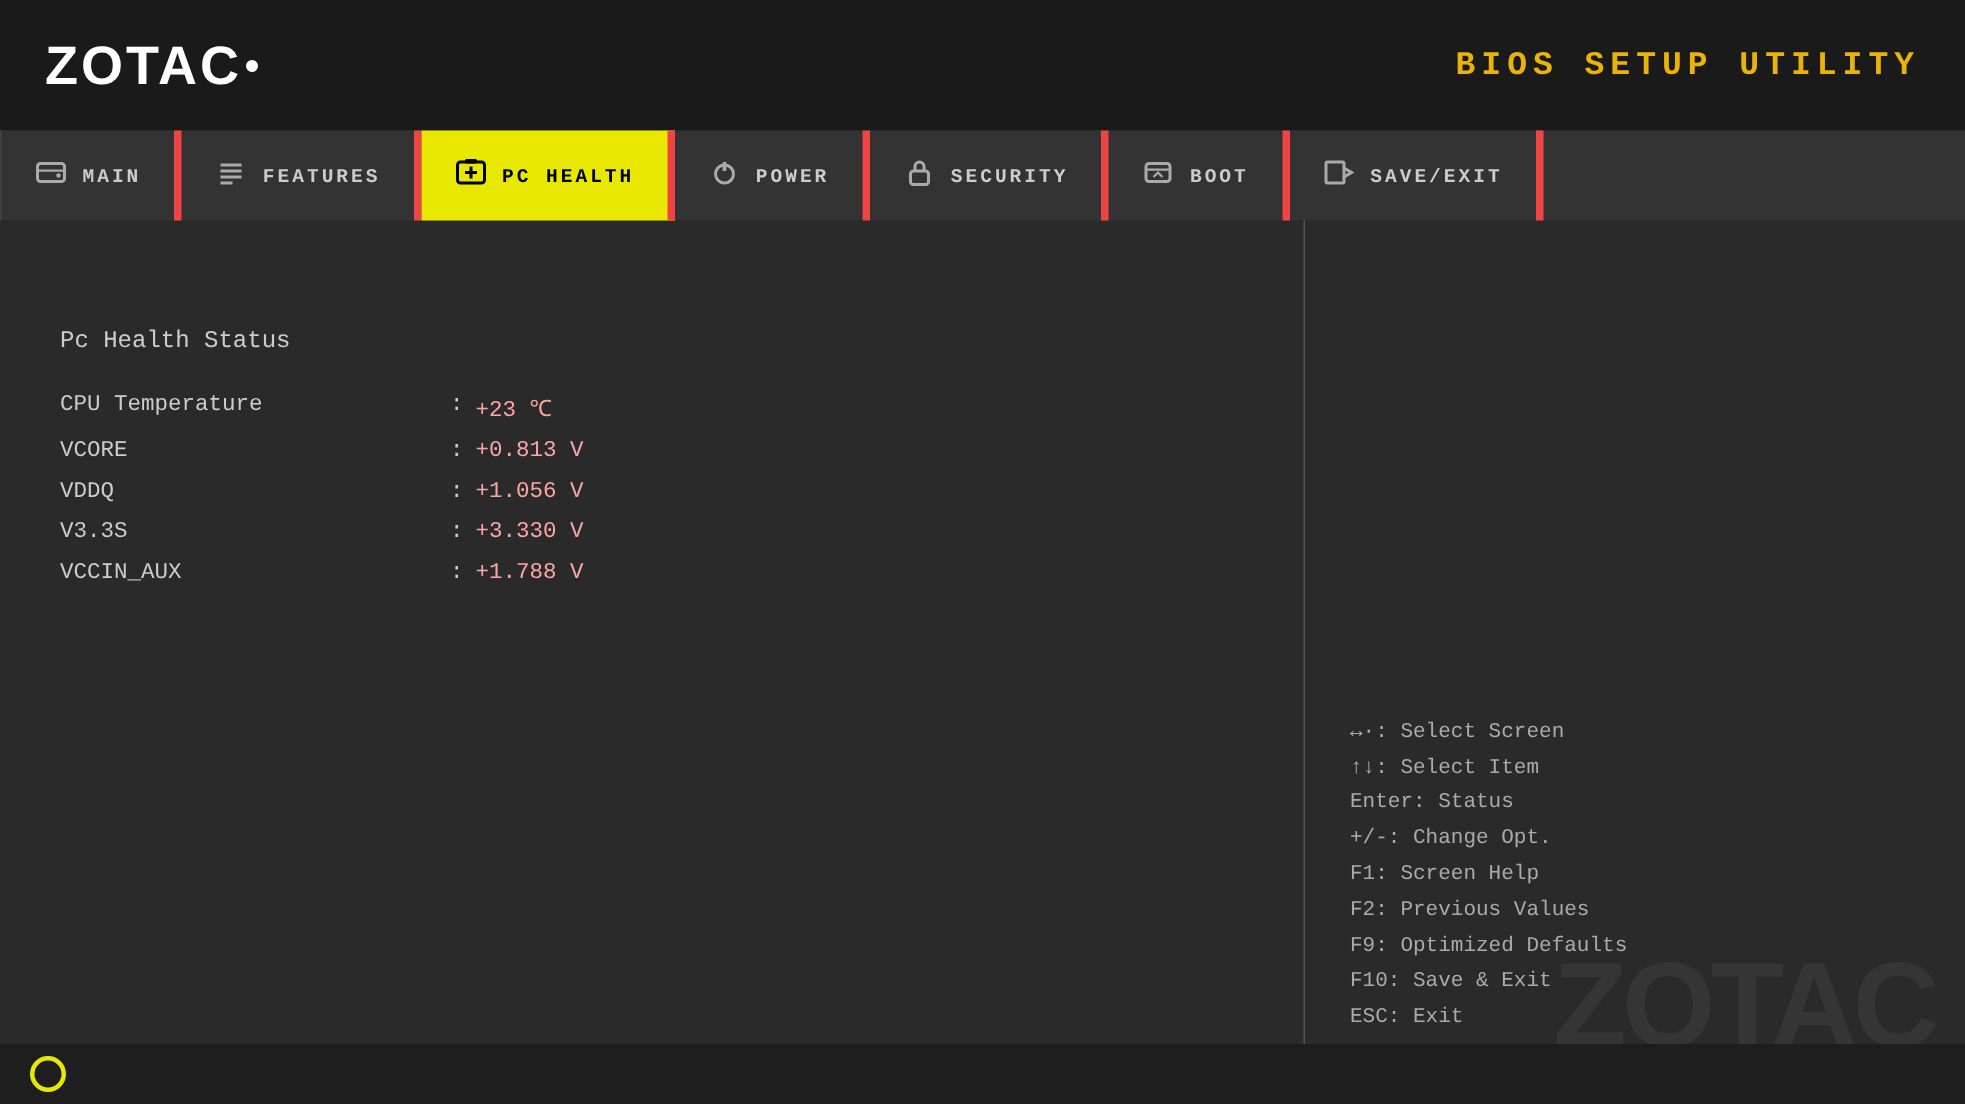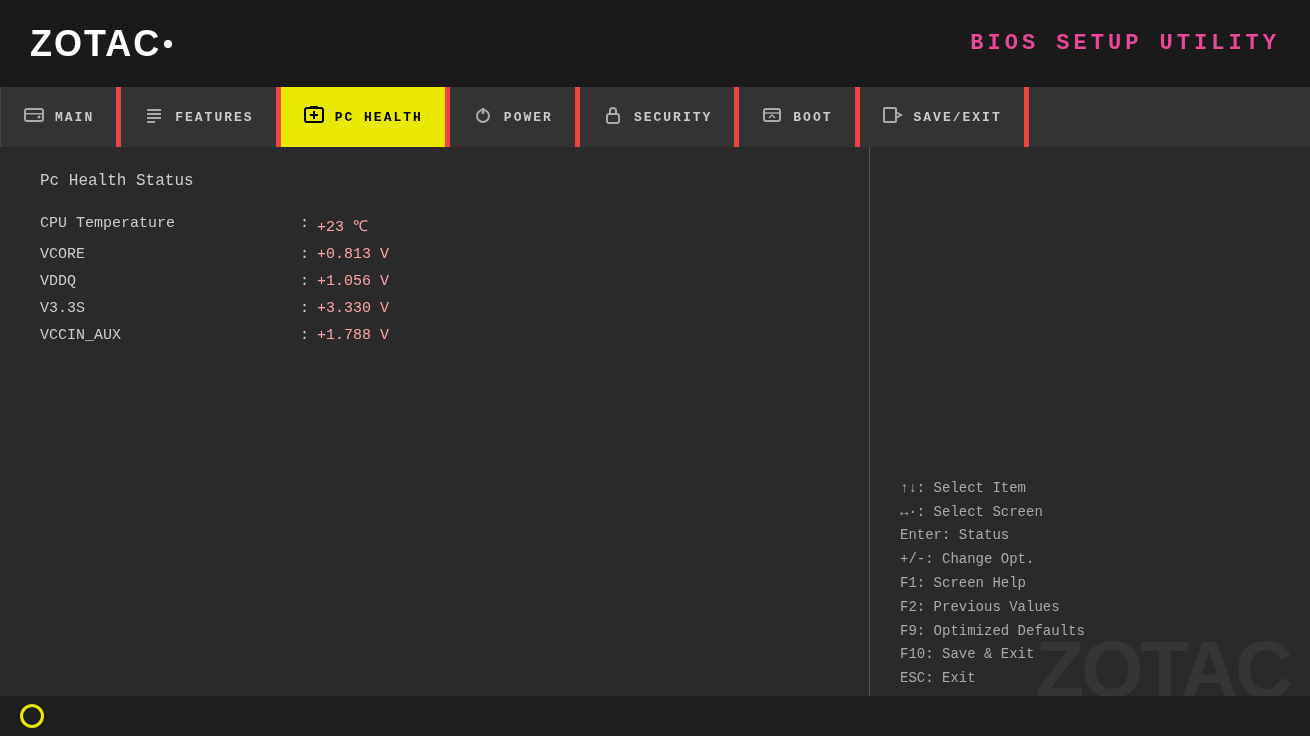--- a/index.html
+++ b/index.html
@@ -41,21 +41,21 @@
       width: 8px;
       height: 8px;
       background: #ffffff;
       border-radius: 50%;
       display: inline-block;
       margin-left: 3px;
       vertical-align: super;
     }
 
     .bios-title {
-      color: #ec4899;
+      color: #eab308;
       font-size: 22px;
       font-weight: bold;
       letter-spacing: 4px;
       font-family: 'Courier New', monospace;
     }
 
     
     .nav {
       width: 100%;
       height: 60px;
@@ -115,20 +115,21 @@
       display: flex;
       flex-direction: column;
       justify-content: flex-end;
     }
 
     .section-title {
       color: #cccccc;
       font-size: 16px;
       margin-bottom: 25px;
       font-family: 'Courier New', monospace;
+      margin-top: 46px;
     }
 
     .stat-row {
       display: flex;
       align-items: flex-start;
       margin-bottom: 10px;
       color: #cccccc;
       font-size: 15px;
       font-family: 'Courier New', monospace;
     }
@@ -314,22 +315,22 @@
     <div class="stat-row">
       <span class="stat-label">VCCIN_AUX</span>
       <span class="stat-separator">:</span>
       <span class="stat-value">+1.788 V</span>
     </div>
   </div>
 
   <div class="right-panel">
     <div class="watermark">ZOTAC</div>
     <div class="help-section">
+      <div>↔·: Select Screen</div>
       <div>↑↓: Select Item</div>
-      <div>↔·: Select Screen</div>
       <div>Enter: Status</div>
       <div>+/-: Change Opt.</div>
       <div>F1: Screen Help</div>
       <div>F2: Previous Values</div>
       <div>F9: Optimized Defaults</div>
       <div>F10: Save &amp; Exit</div>
       <div>ESC: Exit</div>
     </div>
   </div>
 

